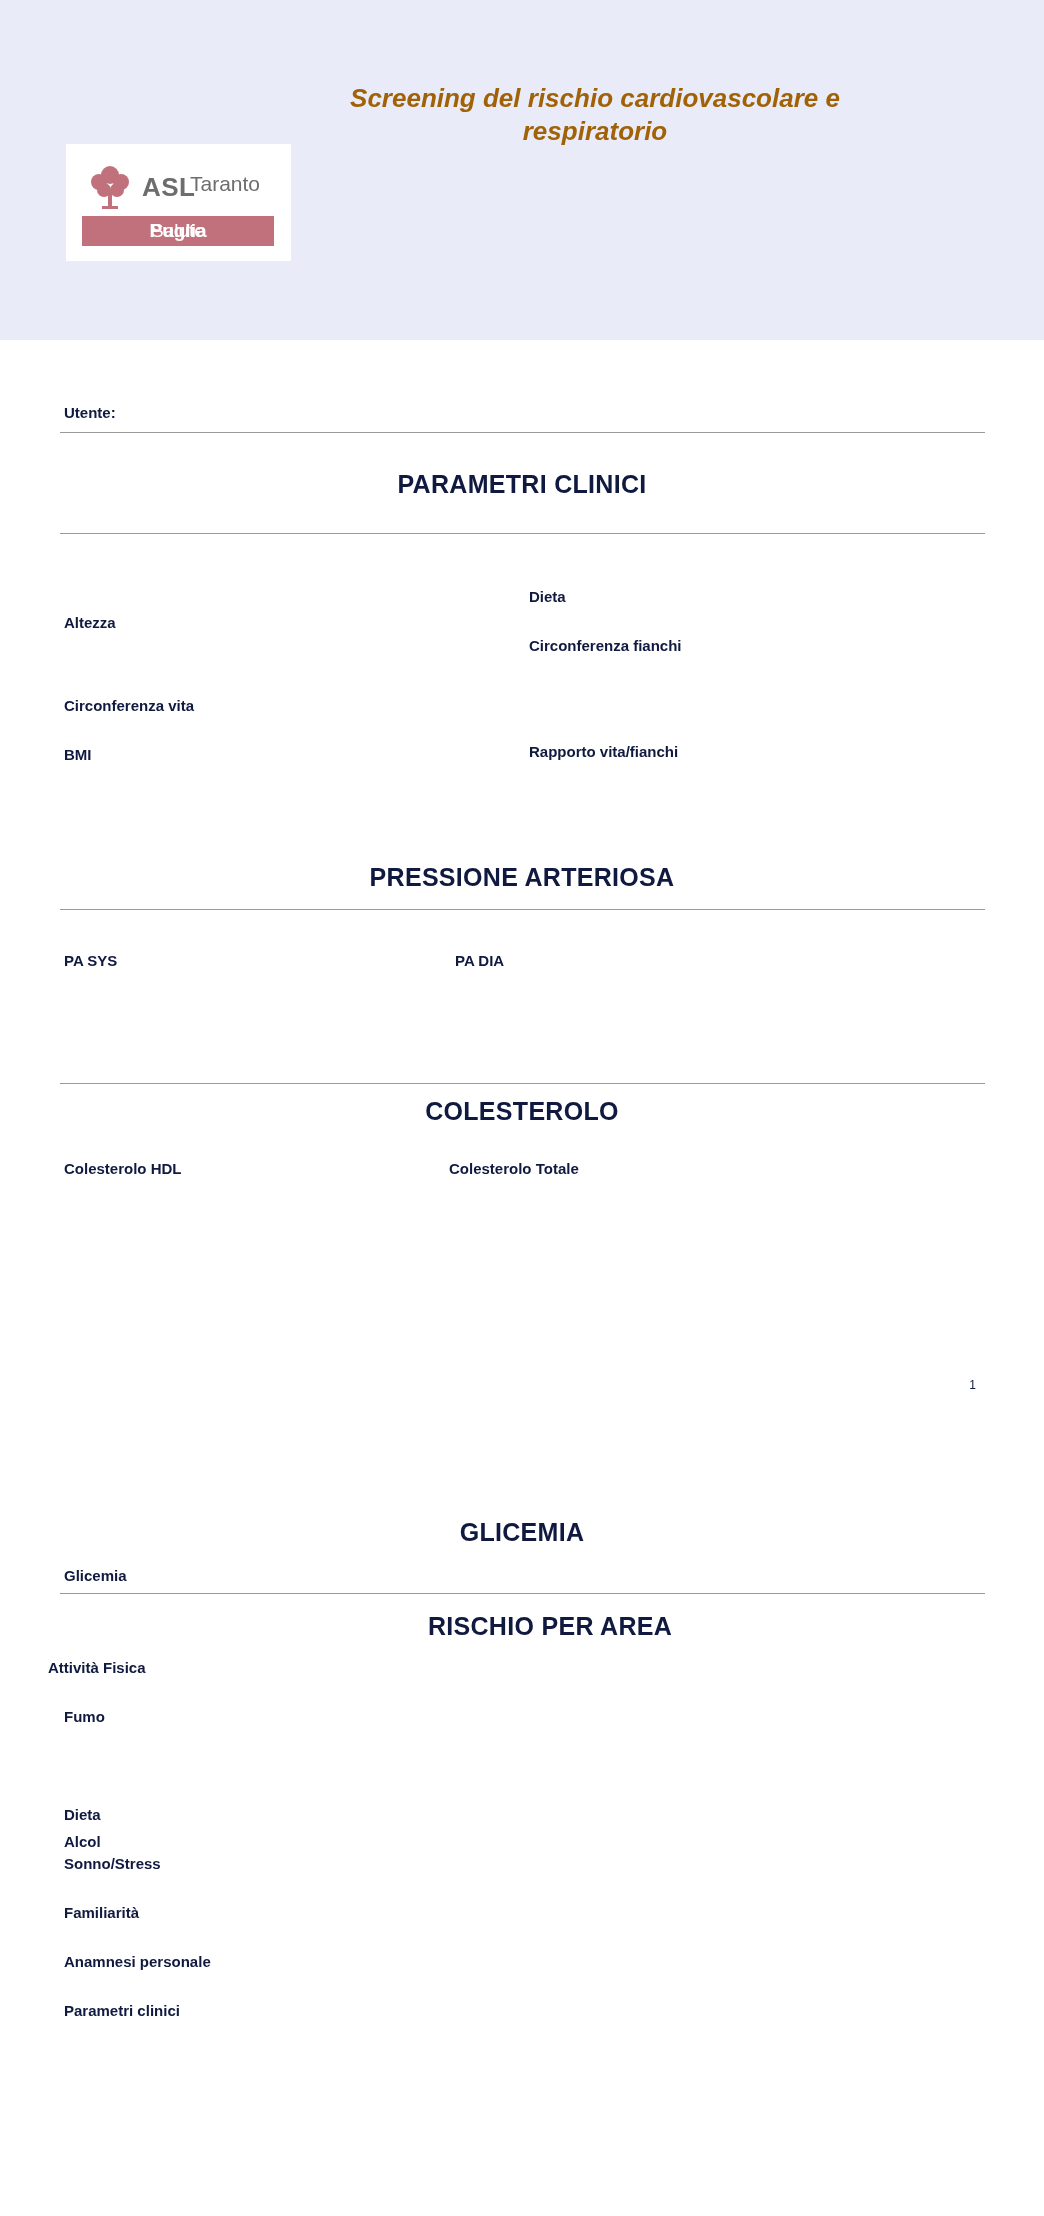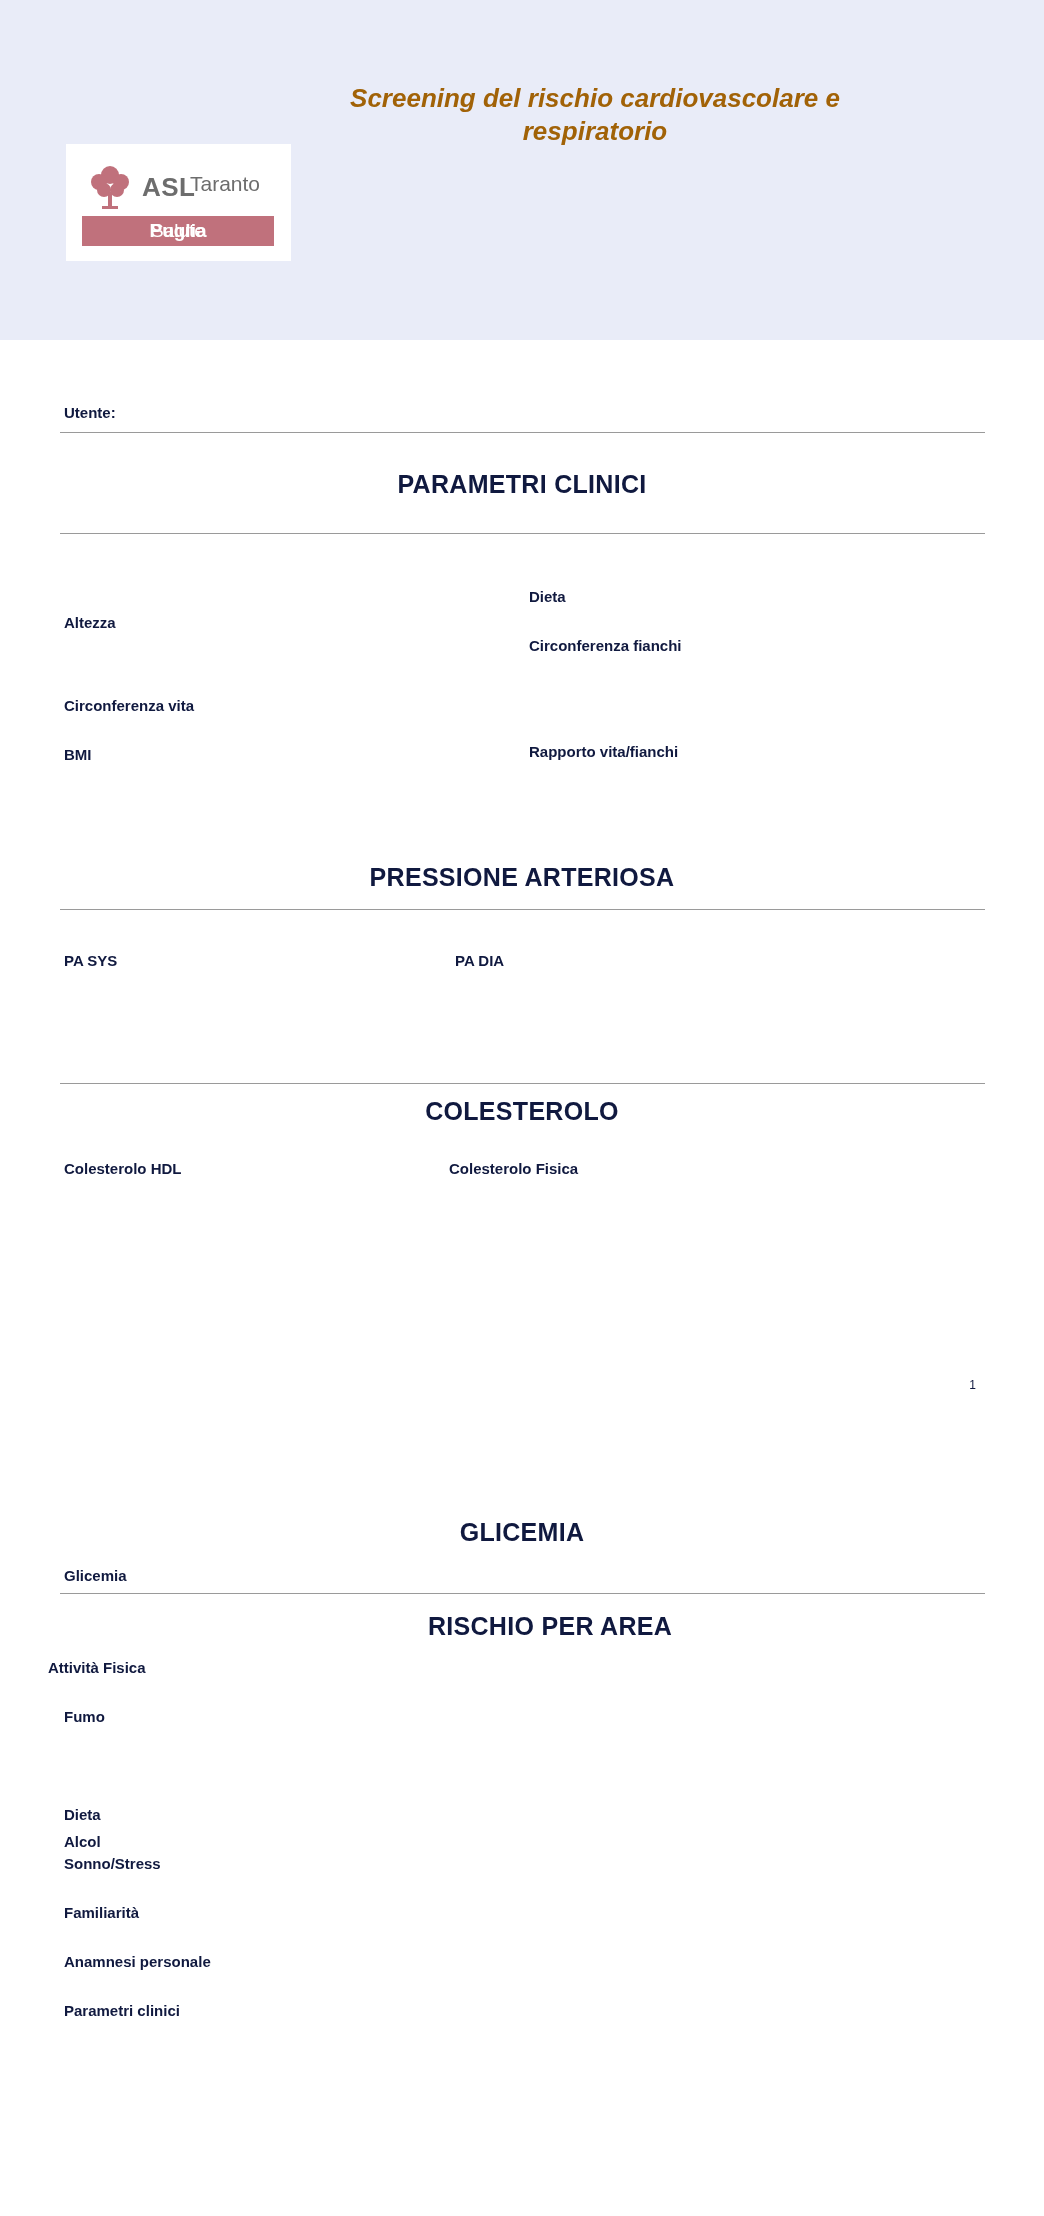--- a/index.html
+++ b/index.html
@@ -187,21 +187,21 @@
   <div class="rule" style="top:569px;"></div>
 
   <div class="row-label" style="left:64px; top:612px;">PA SYS</div>
   <div class="row-label" style="left:455px; top:612px;">PA DIA</div>
 
   <div class="rule" style="top:743px;"></div>
 
   <div class="section-title" style="top:757px;">COLESTEROLO</div>
 
   <div class="row-label" style="left:64px; top:820px; width:140px;">Colesterolo HDL</div>
-  <div class="row-label" style="left:449px; top:820px; width:150px;">Colesterolo Fisica</div>
+  <div class="row-label" style="left:449px; top:820px; width:150px;">Colesterolo Totale</div>
 
   <div class="page-num" style="top:1038px;">1</div>
 
   <div class="section-title" style="top:1178px;">GLICEMIA</div>
   <div class="row-label" style="left:64px; top:1227px;">Glicemia</div>
   <div class="rule" style="top:1253px;"></div>
 
   <div class="section-title" style="top:1272px;padding-left:28px;">RISCHIO PER AREA</div>
 
   <div class="row-label" style="left:48px; top:1319px;">Attività Fisica</div>

